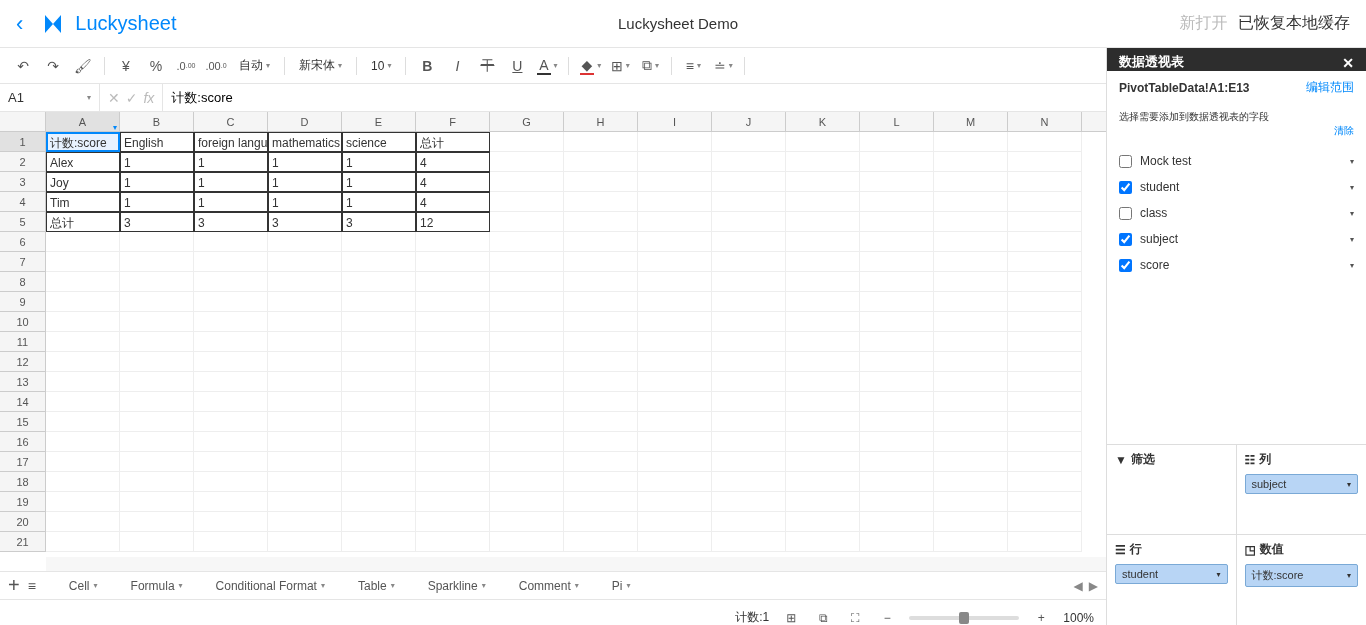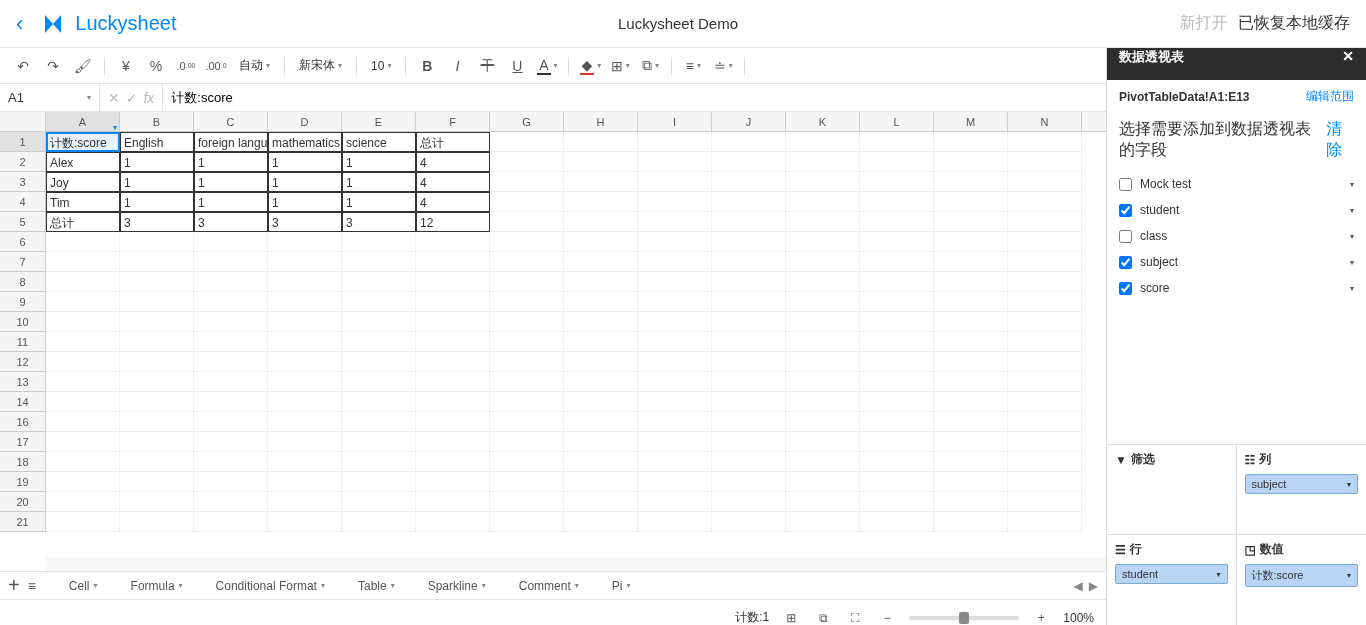--- a/index.html
+++ b/index.html
@@ -34,26 +34,26 @@
 .rows { overflow:auto; height:calc(100% - 20px); }
 .row { display:flex; height:20px; }
 .rh { width:46px; border-right:1px solid #ccc; border-bottom:1px solid #ccc; background:#f5f5f5; text-align:center; line-height:20px; font-size:11px; color:#555; }
 .rh.sel { background:#e1e1e1; }
 .cell { width:74px; border-right:1px solid #eee; border-bottom:1px solid #eee; padding:0 3px; line-height:20px; font-size:12px; overflow:hidden; white-space:nowrap; }
 .cell.bord { border:1px solid #333; }
 .cell.active { outline:2px solid #0188fb; outline-offset:-2px; background:#e8f2ff; }
 .hscroll-strip { position:absolute; bottom:0; left:46px; right:0; height:14px; background:#f7f7f7; display:flex; align-items:center; justify-content:flex-end; padding-right:4px; gap:2px; }
 .hscroll-btn { width:14px; height:14px; font-size:10px; color:#888; text-align:center; line-height:14px; cursor:pointer; }
 .pivot { width:260px; background:#fff; border-left:1px solid #ddd; display:flex; flex-direction:column; position:absolute; right:0; top:48px; bottom:0; }
-.pivot-hdr { background:#2d2d2d; color:#fff; height:32px; display:flex; align-items:flex-start; padding:0 12px; font-size:13px; font-weight:bold; }
+.pivot-hdr { background:#2d2d2d; color:#fff; height:23px; display:flex; align-items:flex-end; padding:0 12px; font-size:13px; font-weight:bold; }
 .pivot-hdr .close { margin-left:auto; cursor:pointer; font-size:14px; }
 .pivot-range { padding:8px 12px; font-size:12px; display:flex; align-items:center; }
 .pivot-range .rng { font-weight:bold; }
 .pivot-range .edit { margin-left:auto; color:#0188fb; cursor:pointer; }
-.pivot-fields-hdr { padding:6px 12px; font-size:16px; display:flex; align-items:flex-start; }
+.pivot-fields-hdr { padding:6px 12px; font-size:10px; display:flex; align-items:flex-start;flex-direction:column; }
 .pivot-fields-hdr .clr { margin-left:auto; color:#0188fb; cursor:pointer; }
 .fields-list { padding:4px 12px; flex-shrink:0; }
 .field { display:flex; align-items:center; height:26px; cursor:pointer; }
 .field input { margin-right:8px; }
 .field .caret { margin-left:auto; font-size:8px; color:#555; }
 .pivot-gap { flex:1; }
 .zones { display:grid; grid-template-columns:1fr 1fr; grid-template-rows:auto auto; gap:0; border-top:1px solid #ddd; }
 .zone { padding:6px 8px; min-height:90px; }
 .zone-hdr { font-size:12px; font-weight:bold; margin-bottom:6px; display:flex; align-items:center; gap:4px; }
 .zone-item { background:#b8d5f5; border:1px solid #7aa9d6; padding:3px 6px; font-size:11px; display:flex; align-items:center; border-radius:2px; margin-bottom:3px; cursor:pointer; }
@@ -397,20 +397,37 @@
           <div class="cell"></div>
           <div class="cell"></div>
           <div class="cell"></div>
           <div class="cell"></div>
           <div class="cell"></div>
           <div class="cell"></div>
           <div class="cell"></div>
           <div class="cell"></div>
         </div>
         <div class="row">
+          <div class="rh">15</div>
+          <div class="cell"></div>
+          <div class="cell"></div>
+          <div class="cell"></div>
+          <div class="cell"></div>
+          <div class="cell"></div>
+          <div class="cell"></div>
+          <div class="cell"></div>
+          <div class="cell"></div>
+          <div class="cell"></div>
+          <div class="cell"></div>
+          <div class="cell"></div>
+          <div class="cell"></div>
+          <div class="cell"></div>
+          <div class="cell"></div>
+        </div>
+        <div class="row">
           <div class="rh">16</div>
           <div class="cell"></div>
           <div class="cell"></div>
           <div class="cell"></div>
           <div class="cell"></div>
           <div class="cell"></div>
           <div class="cell"></div>
           <div class="cell"></div>
           <div class="cell"></div>
           <div class="cell"></div>

